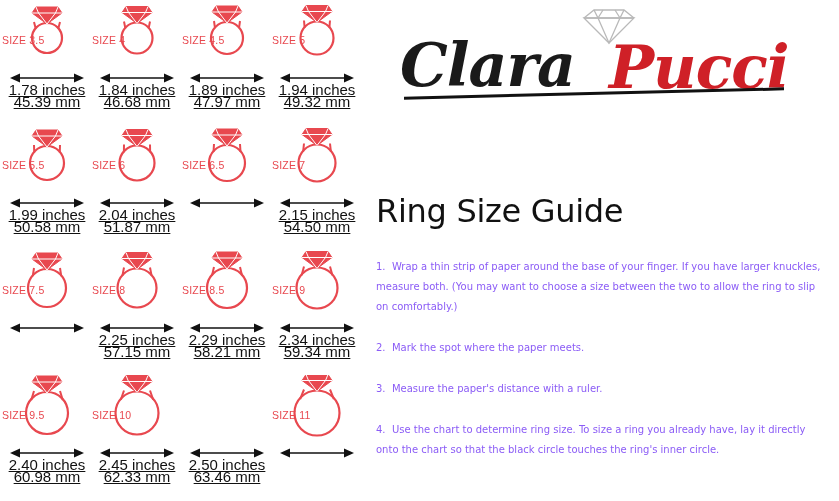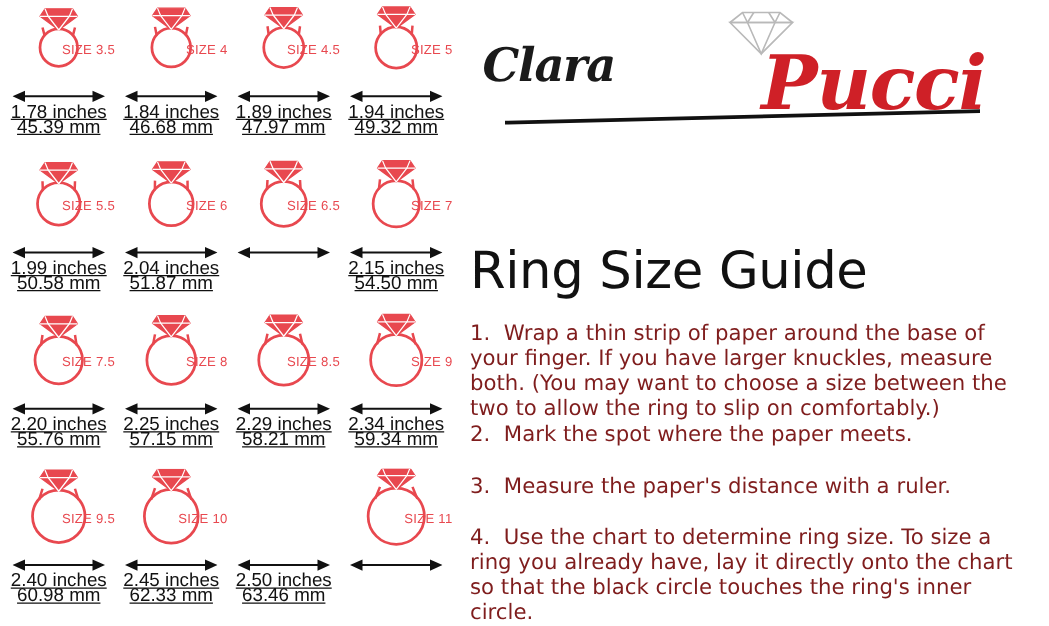--- a/index.html
+++ b/index.html
@@ -48,21 +48,21 @@
     position: absolute;
     left: 0;
     top: 0;
   }
 
   .size-label {
     position: absolute;
     left: 0;
     top: 34px;
     width: 90px;
-    text-align: right;
+    text-align: left;
     font-size: 10.5px;
     color: #e8484f;
     letter-spacing: 0.2px;
     font-family: "Liberation Sans", sans-serif;
   }
 
   .arrow-row {
     position: absolute;
     left: 8px;
     top: 70px;
@@ -94,26 +94,26 @@
   #logo-area {
     position: absolute;
     left: 8px;
     top: 4px;
     width: 465px;
     height: 108px;
   }
 
   .logo-clara {
     position: absolute;
-    left: 12px;
+    left: 26px;
     top: 26px;
     font-family: "DejaVu Serif", serif;
     font-style: italic;
     font-weight: bold;
-    font-size: 37px;
+    font-size: 60px;
     color: #1a1a1a;
     letter-spacing: -1px;
   }
   .logo-pucci {
     position: absolute;
     left: 235px;
     top: 28px;
     font-family: "DejaVu Serif", serif;
     font-style: italic;
     font-weight: bold;
@@ -133,33 +133,33 @@
   .logo-diamond {
     position: absolute;
     left: 196px;
     top: 2px;
   }
 
   #guide-title {
     position: absolute;
     left: 10px;
     top: 192px;
-    font-size: 41px;
+    font-size: 32px;
     color: #111;
     font-family: "DejaVu Sans", sans-serif;
     letter-spacing: -0.3px;
   }
 
   .guide-step {
     position: absolute;
     left: 10px;
     width: 452px;
-    font-size: 17px;
+    font-size: 10px;
     line-height: 20px;
-    color: #7f1d1d;
+    color: #8b5cf6;
     font-family: "DejaVu Sans", sans-serif;
   }
   .guide-step .num {
     display: inline;
   }
   #step-1 { top: 257px; }
   #step-2 { top: 338px; }
   #step-3 { top: 379px; }
   #step-4 { top: 420px; }
 </style>
@@ -358,24 +358,20 @@
           </g>
           <path d="M32,18 L30.75,26.22 M58,18 L59.25,26.22" stroke="#e8484f" stroke-width="2" fill="none"></path>
         </svg>
         <div class="size-label">SIZE 7.5</div>
       </div>
       <div class="arrow-row"><svg width="74" height="12" viewBox="0 0 74 12">
           <path d="M8,6 L66,6" stroke="#111" stroke-width="1.6"></path>
           <polygon points="0,6 10,1.5 10,10.5" fill="#111"></polygon>
           <polygon points="74,6 64,1.5 64,10.5" fill="#111"></polygon>
         </svg></div>
-      <div class="measure-text">
-        <div>2.20 inches</div>
-        <div>55.76 mm</div>
-      </div>
     </div>
     <div class="ring-cell">
       <div class="ring-art">
         <svg width="90" height="64" viewBox="0 0 90 64">
           <circle cx="45" cy="38" r="19.5" fill="none" stroke="#e8484f" stroke-width="2.2"></circle>
           <g fill="#e8484f" stroke="#e8484f" stroke-width="1" stroke-linejoin="round">
             <polygon points="30,8.5 34,2.5 56,2.5 60,8.5 45,19.5"></polygon>
             <path d="M30,8.5 L60,8.5" stroke="#ffffff" stroke-width="1" fill="none"></path>
             <path d="M34,2.5 L36.5,8.5 L45,19.5 L53.5,8.5 L56,2.5" stroke="#ffffff" stroke-width="1" fill="none"></path>
           </g>

